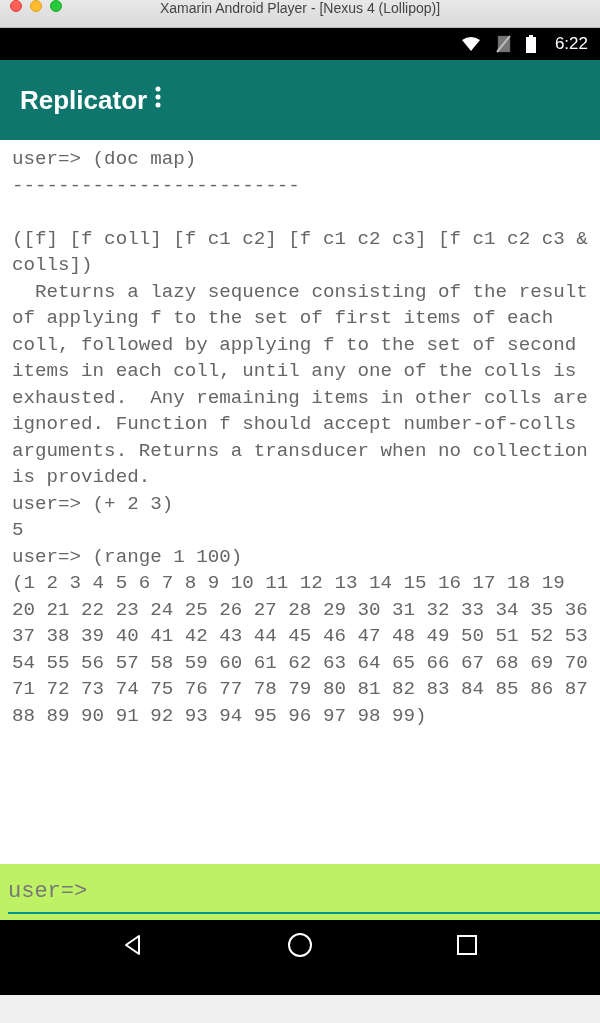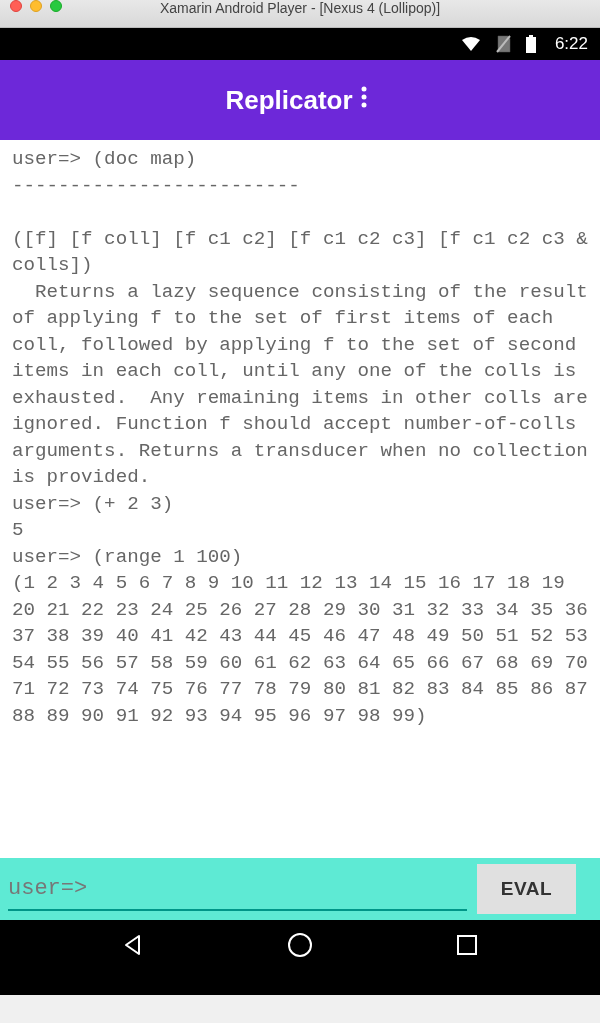--- a/index.html
+++ b/index.html
@@ -54,24 +54,24 @@
       align-items: center;
       justify-content: flex-end;
       padding: 0 12px;
       color: #fff;
       gap: 14px;
     }
     .status-icon { display: inline-flex; }
     .status-time { font-size: 17px; font-weight: 400; margin-left: 4px; }
     .app-bar {
       height: 80px;
-      background: #6d28d9;
-      display: flex;
-      align-items: center;
-      justify-content: center;
+      background: #0f766e;
+      display: flex;
+      align-items: center;
+      justify-content: flex-start;
       padding: 0 20px;
     }
     .app-title {
       color: #fff;
       font-size: 26px;
       font-weight: 600;
     }
     .overflow-menu {
       color: #fff;
       font-size: 22px;
@@ -96,22 +96,22 @@
       height: 700px;
       overflow: hidden;
     }
     .input-row {
       position: absolute;
       bottom: 0;
       left: 0;
       right: 0;
       display: flex;
       align-items: center;
-      padding: 6px 24px 6px 0;
-      background: #5eead4;
+      padding: 6px 0 6px 0;
+      background: #bef264;
     }
     .prompt-input-wrap {
       flex: 1;
       display: flex;
       align-items: center;
       border-bottom: 2px solid #009688;
       margin-left: 8px;
       height: 44px;
     }
     .prompt-label {
@@ -214,21 +214,20 @@
 user=&gt; (+ 2 3)
 5
 user=&gt; (range 1 100)
 (1 2 3 4 5 6 7 8 9 10 11 12 13 14 15 16 17 18 19 20 21 22 23 24 25 26 27 28 29 30 31 32 33 34 35 36 37 38 39 40 41 42 43 44 45 46 47 48 49 50 51 52 53 54 55 56 57 58 59 60 61 62 63 64 65 66 67 68 69 70 71 72 73 74 75 76 77 78 79 80 81 82 83 84 85 86 87 88 89 90 91 92 93 94 95 96 97 98 99)</div>
 
     <div class="input-row">
       <div class="prompt-input-wrap">
         <span class="prompt-label">user=&gt;</span>
         <input class="prompt-input" type="text" placeholder="" style="">
       </div>
-      <button class="eval-button">EVAL</button>
     </div>
   </div>
 
   <div class="nav-bar">
     <div class="nav-button">
       <svg width="24" height="24" viewBox="0 0 24 24">
         <path d="M18 3 L5 12 L18 21 Z" fill="none" stroke="#fff" stroke-width="2" stroke-linejoin="round"></path>
       </svg>
     </div>
     <div class="nav-button">

